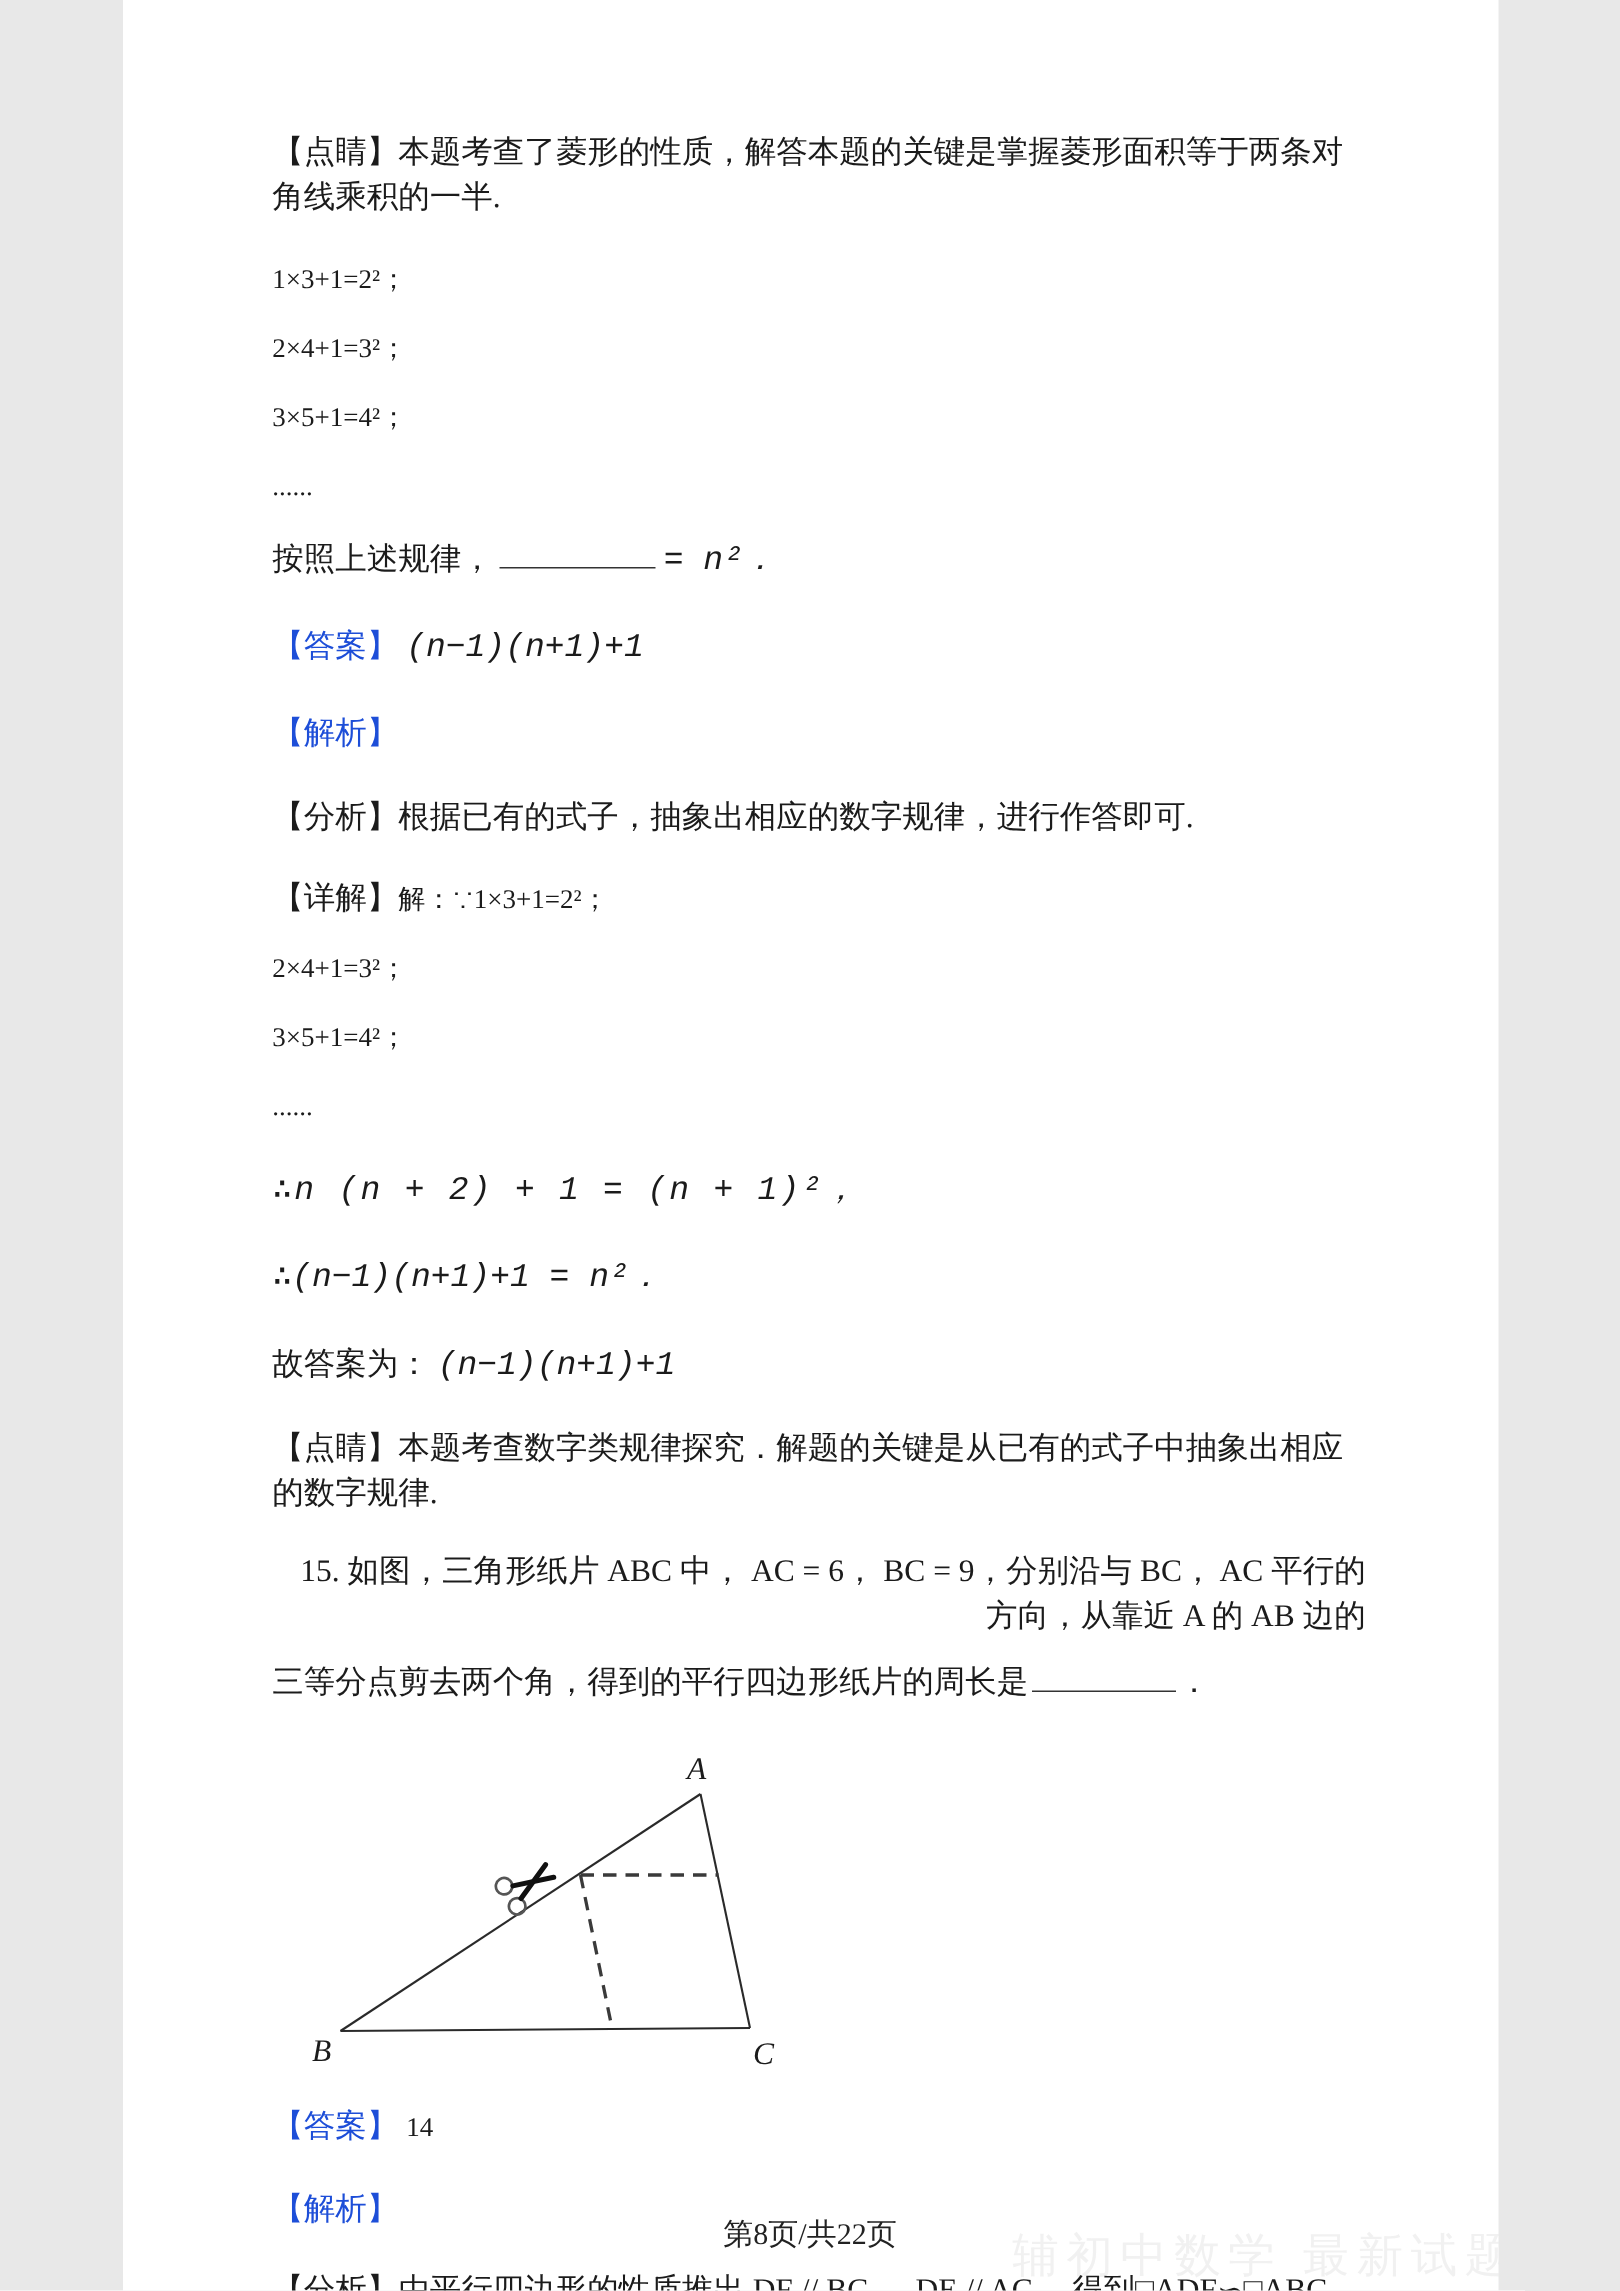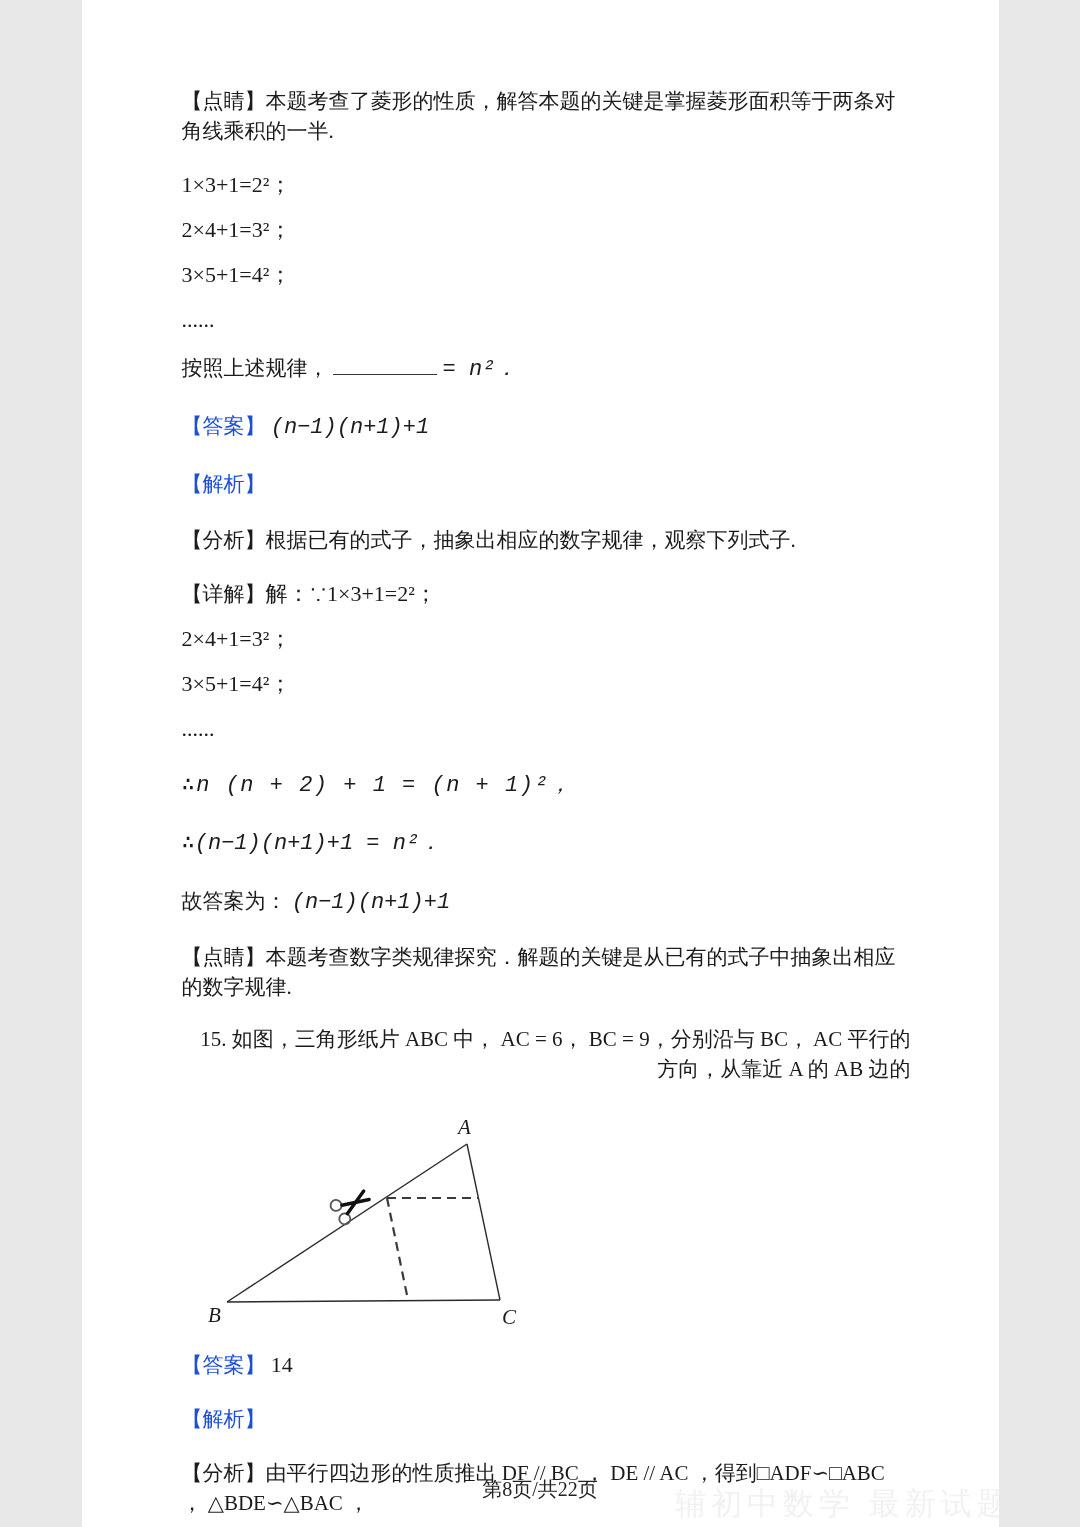--- a/index.html
+++ b/index.html
@@ -25,21 +25,21 @@
   .gap-lg{margin-bottom:26px;}
   .label-blue{color:#1d4ed8;}
   .math{
     font-family:Liberation Mono, monospace;
     font-style:italic;
     font-size:22px;
   }
   .math-up{
     font-family:"Liberation Serif","DejaVu Serif",serif;
     font-style:normal;
-    font-size:22px;
+    font-size:18px;
   }
   .formula-line{line-height:34px;margin-bottom:11px;}
   .wide-math{letter-spacing:1.5px;line-height:40px;}
   .blank{
     display:inline-block;
     width:104px;height:1em;
     border-bottom:1.6px solid #333;
     margin:0 6px 0 4px;
   }
   .blank-short{
@@ -106,21 +106,21 @@
     <p class="gap-lg">
       <span class="label-blue">【答案】</span>
       <span class="math">(n−1)(n+1)+1</span>
     </p>
 
     <p class="gap-lg">
       <span class="label-blue">【解析】</span>
     </p>
 
     <p>
-      <span>【分析】</span><span>根据已有的式子，抽象出相应的数字规律，观察下列式子.</span>
+      <span>【分析】</span><span>根据已有的式子，抽象出相应的数字规律，进行作答即可.</span>
     </p>
 
     <p class="formula-line">
       <span>【详解】</span><span class="math-up">解：∵1×3+1=2²；</span>
     </p>
 
     <p class="formula-line">
       <span class="math-up">2×4+1=3²；</span>
     </p>
     <p class="formula-line">
@@ -143,20 +143,23 @@
       <span class="math">(n−1)(n+1)+1</span>
     </p>
 
     <p>
       <span>【点睛】</span><span>本题考查数字类规律探究．解题的关键是从已有的式子中抽象出相应的数字规律.</span>
     </p>
 
     <p style="margin-bottom:14px;text-align:right;">
       <span>15.</span>
       <span>如图，三角形纸片 ABC 中， AC = 6， BC = 9，分别沿与 BC， AC 平行的方向，从靠近 A 的 AB 边的</span>
+    </p>
+    <p style="margin-bottom:6px;">
+      <span>三等分点剪去两个角，得到的平行四边形纸片的周长是</span><span class="blank-short"></span><span>．</span>
     </p>
 
     <div class="figure-wrap">
       <svg width="360" height="222" viewBox="0 0 360 222">
 
         <line x1="37" y1="190" x2="277" y2="32" stroke="#2a2a2a" stroke-width="1.4"></line>
         <line x1="277" y1="32" x2="310" y2="188" stroke="#2a2a2a" stroke-width="1.4"></line>
         <line x1="37" y1="190" x2="310" y2="188" stroke="#2a2a2a" stroke-width="1.4"></line>
 
         <line x1="197" y1="86" x2="289" y2="86" stroke="#3a3a3a" stroke-width="2.2" stroke-dasharray="9,6"></line>

